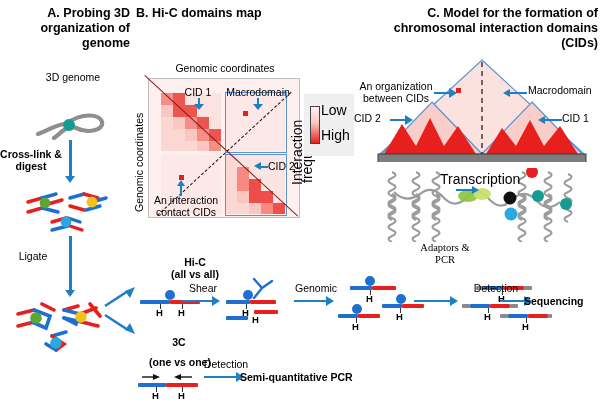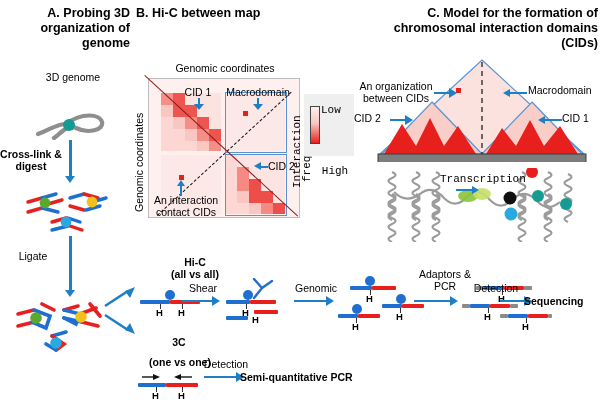--- a/index.html
+++ b/index.html
@@ -2,21 +2,21 @@
 <html><head>
 <meta charset="utf-8">
 <style>
   html,body{margin:0;padding:0;background:#ffffff;}
   body{width:600px;height:403px;position:relative;overflow:hidden;
        font-family:"Liberation Sans",sans-serif;color:#000;}
   .abs{position:absolute;}
   .ttl{font-weight:bold;font-size:12.5px;line-height:15px;text-align:right;}
   .lbl{font-size:10.5px;line-height:12px;text-align:center;}
   .lblb{font-size:10.5px;line-height:12px;text-align:center;font-weight:bold;}
-  .small{font-size:11px;line-height:10px;font-family:Liberation Mono, monospace;}
+  .small{font-size:14px;line-height:10px;}
   .vert{writing-mode:vertical-rl;transform:rotate(180deg);}
 
   
   .ar-shaft{position:absolute;background:#1f7fc4;}
   .ar-head{position:absolute;width:0;height:0;}
   .ar-down{border-left:5px solid transparent;border-right:5px solid transparent;border-top:7px solid #1f7fc4;}
   .ar-right{border-top:5px solid transparent;border-bottom:5px solid transparent;border-left:8px solid #1f7fc4;}
   .ar-left{border-top:4px solid transparent;border-bottom:4px solid transparent;border-right:7px solid #1f7fc4;}
   .ar-up{border-left:4px solid transparent;border-right:4px solid transparent;border-bottom:6px solid #1f7fc4;}
 
@@ -115,21 +115,21 @@
     <polygon points="31,1 21,5 26,12" fill="#1f7fc4"></polygon>
   </svg>
 </div>
 <div class="abs" style="left:104px;top:312px;width:34px;height:24px;">
   <svg width="34" height="24" viewBox="0 0 34 24">
     <line x1="1" y1="3" x2="24" y2="18" stroke="#1f7fc4" stroke-width="2.6"></line>
     <polygon points="31,22 21,18 26,11" fill="#1f7fc4"></polygon>
   </svg>
 </div>
 
-<div class="abs ttl" style="left:136px;top:6px;width:160px;text-align:left;">B. Hi-C between map</div>
+<div class="abs ttl" style="left:136px;top:6px;width:160px;text-align:left;">B. Hi-C domains map</div>
 
 <div class="abs lbl" style="left:150px;top:62px;width:150px;">Genomic coordinates</div>
 
 <div class="abs lbl vert" style="left:133px;top:92px;height:140px;width:12px;">Genomic coordinates</div>
 
 <div class="abs" id="bmap" style="left:148px;top:78px;width:150px;height:138px;">
 
   <div class="hmcell" style="left:24px;top:14px;width:12px;height:12px;background:#e8201d;"></div>
   <div class="hmcell" style="left:12px;top:14px;width:12px;height:12px;background:#f4736b;"></div>
   <div class="hmcell" style="left:36px;top:26px;width:12px;height:12px;background:#e8201d;"></div>
@@ -205,21 +205,21 @@
 <div class="abs" style="left:176px;top:180px;width:10px;height:16px;">
   <div class="ar-shaft" style="left:4px;top:5px;width:2px;height:11px;"></div>
   <div class="ar-head ar-up" style="left:1px;top:0px;"></div>
 </div>
 
 <div class="abs small vert" style="left:292px;top:100px;height:104px;width:11px;text-align:center;">Interaction frequency</div>
 <div class="abs" style="left:304px;top:94px;width:50px;height:62px;background:#efefef;"></div>
 <div class="abs" style="left:310px;top:106px;width:8px;height:36px;border:1px solid #444;
             background:linear-gradient(to bottom,#fdf0ef 0%,#fac7c2 45%,#e8201d 100%);"></div>
 <div class="abs small" style="left:321px;top:105px;width:28px;text-align:left;">Low</div>
-<div class="abs small" style="left:321px;top:130px;width:28px;text-align:center;margin-top:36px;">High</div>
+<div class="abs small" style="left:321px;top:130px;width:28px;text-align:center;">High</div>
 
 <div class="abs ttl" style="left:356px;top:6px;width:242px;">C. Model for the formation of chromosomal interaction domains (CIDs)</div>
 
 <div class="abs" style="left:372px;top:58px;width:220px;height:104px;">
   <svg width="220" height="104" viewBox="0 0 220 104">
 
     <polygon points="110,2 212,96 8,96" fill="#fbe2df" stroke="#5a93d0" stroke-width="1.2"></polygon>
 
     <polygon points="60,44 110,96 10,96" fill="#f9cdc8" stroke="#5a93d0" stroke-width="1.2"></polygon>
 
@@ -351,21 +351,21 @@
   <div class="tick" style="left:62px;top:36px;height:5px;"></div>
   <div class="hmark" style="left:58px;top:39px;">H</div>
 
   <div class="dna blue" style="left:0px;top:42px;width:20px;"></div>
   <div class="dna red" style="left:20px;top:42px;width:22px;"></div>
   <div class="dot" style="left:14px;top:32px;width:10px;height:10px;background:#1f6fd0;"></div>
   <div class="tick" style="left:18px;top:46px;height:5px;"></div>
   <div class="hmark" style="left:14px;top:49px;">H</div>
 </div>
 
-<div class="abs lbl" style="left:414px;top:268px;width:62px;">Adaptors &amp; PCR</div>
+<div class="abs lbl" style="left:414px;top:242px;width:62px;font-family:Liberation Serif, serif;">Adaptors &amp; PCR</div>
 <div class="abs" style="left:414px;top:296px;width:48px;height:10px;">
   <div class="ar-shaft" style="left:0px;top:3.5px;width:38px;height:2.4px;"></div>
   <div class="ar-head ar-right" style="left:36px;top:0px;"></div>
 </div>
 
 <div class="abs" style="left:462px;top:272px;width:90px;height:58px;">
   <div class="dna gray" style="left:14px;top:14px;width:8px;"></div>
   <div class="dna blue" style="left:22px;top:14px;width:20px;"></div>
   <div class="dna red" style="left:42px;top:14px;width:20px;"></div>
   <div class="dna gray" style="left:62px;top:14px;width:8px;"></div>

